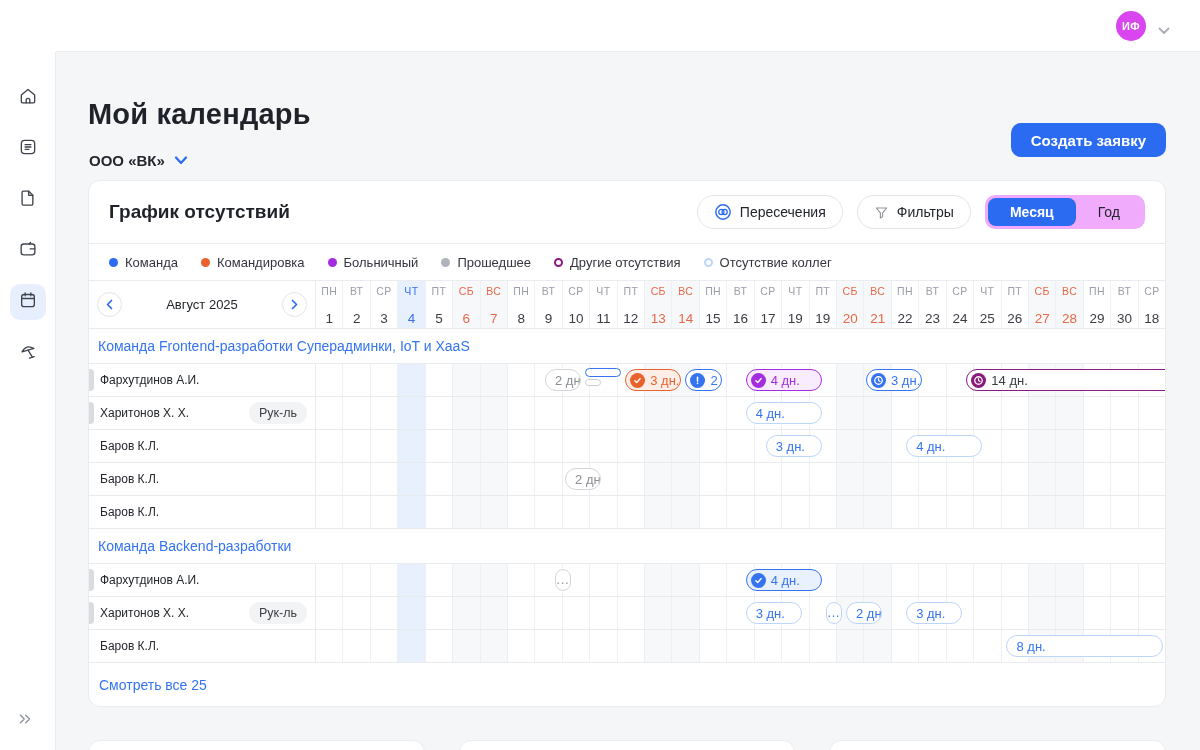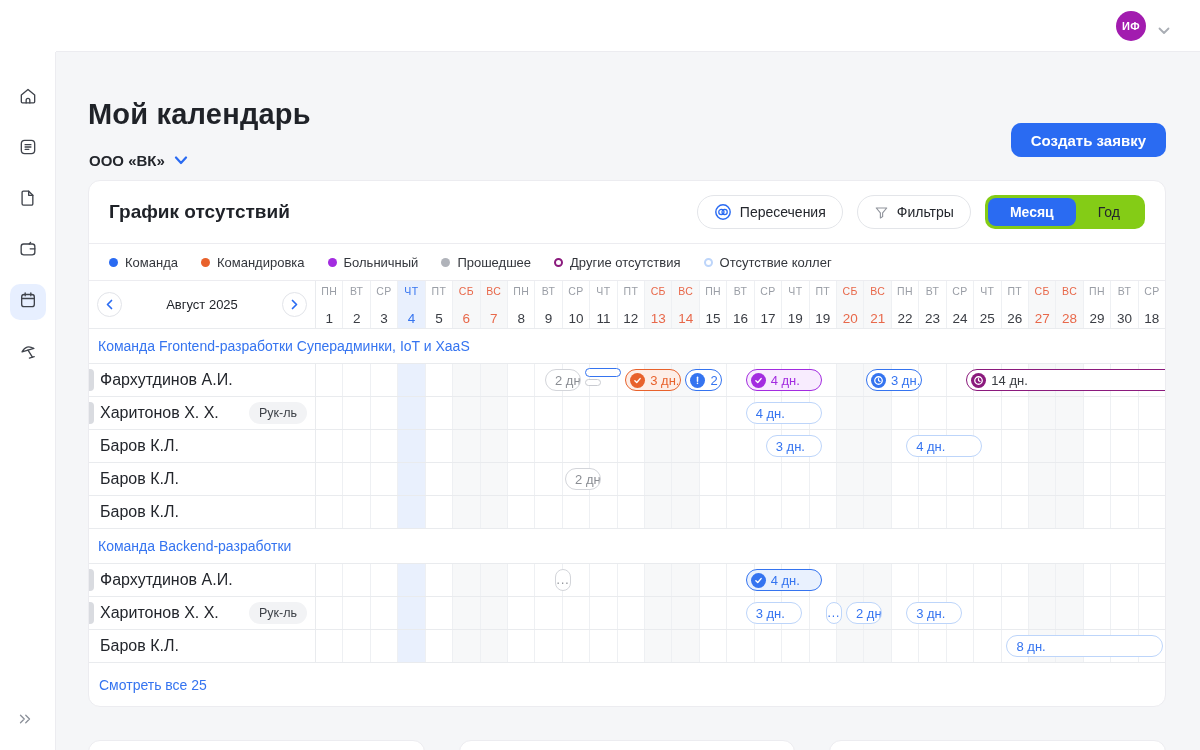--- a/index.html
+++ b/index.html
@@ -5,21 +5,21 @@
   * { margin:0; padding:0; box-sizing:border-box; }
   html,body { width:1200px; height:750px; overflow:hidden; }
   body { font-family:"Liberation Sans","DejaVu Sans",sans-serif; background:#f5f6f8; color:#23262c; position:relative; }
 
   
   .topbar { position:absolute; left:0; top:0; width:1200px; height:52px; background:#fff; z-index:5; }
   .topbar .divider { position:absolute; left:56px; right:0; bottom:0; height:1px; background:#ececf0; }
   .logo { position:absolute; left:13px; top:12px; width:28px; height:28px; border-radius:8px; background:#2f78ff; overflow:hidden; }
   .logo .lite { position:absolute; right:0; top:0; width:14px; height:14px; background:#53c1ff; border-bottom-left-radius:4px; }
   .logo .dot { position:absolute; left:6px; bottom:5px; width:9px; height:9px; background:#fff; border-radius:3px; }
-  .avatar { position:absolute; right:54px; top:11px; width:30px; height:30px; border-radius:50%; background:#a21caf; color:#fff; font-size:11px; font-weight:bold; display:flex; align-items:center; justify-content:center; letter-spacing:.3px; cursor:pointer; }
+  .avatar { position:absolute; right:54px; top:11px; width:30px; height:30px; border-radius:50%; background:#d946ef; color:#fff; font-size:11px; font-weight:bold; display:flex; align-items:center; justify-content:center; letter-spacing:.3px; cursor:pointer; }
   .avatar-chevron { position:absolute; right:30px; top:21px; }
 
   
   .sidebar { position:absolute; left:0; top:0; width:56px; height:750px; background:#fff; z-index:4; }
   .sidebar .edge { position:absolute; right:0; top:52px; bottom:0; width:1px; background:#ececf0; }
   .side-nav { position:absolute; top:80px; left:0; width:56px; display:flex; flex-direction:column; align-items:center; gap:15px; }
   .side-item { width:36px; height:36px; display:flex; align-items:center; justify-content:center; border-radius:10px; cursor:pointer; }
   .side-item.active { background:#e7efff; }
   .side-expand { position:absolute; bottom:18px; left:16px; cursor:pointer; }
 
@@ -29,21 +29,21 @@
   .company { position:absolute; left:33px; top:100px; display:flex; align-items:center; gap:9px; cursor:pointer; }
   .company span { font-size:15px; font-weight:bold; color:#23262c; }
   .create-btn { position:absolute; right:34px; top:48px; height:34px; padding:0 20px; background:#2a6bf2; color:#fff; font-size:15px; font-weight:bold; border:none; border-radius:10px; cursor:pointer; font-family:inherit;margin-top:23px; }
 
   
   .panel { position:absolute; left:32px; top:128px; width:1078px; background:#fff; border:1px solid #ececf0; border-radius:12px; overflow:hidden; }
   .panel-head { height:62px; display:flex; align-items:center; padding:0 20px; }
   .panel-title { font-size:19px; font-weight:bold; color:#1f2228; flex:1; }
   .pill-btn { height:34px; display:flex; align-items:center; gap:8px; padding:0 16px; background:#fff; border:1px solid #e3e5e9; border-radius:17px; font-size:14px; color:#23262c; cursor:pointer; font-family:inherit; }
   .pill-btn + .pill-btn { margin-left:14px; }
-  .toggle { margin-left:14px; height:34px; background:#84cc16; border-radius:10px; display:flex; align-items:center; padding:3px; }
+  .toggle { margin-left:14px; height:34px; background:#f0abfc; border-radius:10px; display:flex; align-items:center; padding:3px; }
   .toggle .seg { height:28px; display:flex; align-items:center; padding:0 22px; font-size:14px; border-radius:8px; cursor:pointer; color:#23262c; }
   .toggle .seg.active { background:#2a6bf2; color:#fff; font-weight:bold; }
 
   .legend { height:37px; border-top:1px solid #ececf0; display:flex; align-items:center; gap:23px; padding:0 20px; }
   .legend-item { display:flex; align-items:center; gap:7px; font-size:13px; color:#33363c; cursor:pointer; }
   .ldot { width:9px; height:9px; border-radius:50%; }
   .ldot.outline { background:#fff !important; border:2px solid; width:9px; height:9px; }
 
   
   .cal-head { height:49px; border-top:1px solid #ececf0; border-bottom:1px solid #e9ebee; display:flex; }
@@ -59,21 +59,21 @@
   .day-head-cell .num { font-size:13.5px; color:#3a3d44; }
   .day-head-cell.weekend .wd, .day-head-cell.weekend .num { color:#e8684a; }
   .day-head-cell.today .wd, .day-head-cell.today .num { color:#3574f0; }
   .day-head-cell.today { background:#f4f8ff; }
 
   .team-row { height:35px; display:flex; align-items:center; padding:0 9px; border-bottom:1px solid #e9ebee; }
   .team-link { font-size:14px; color:#3574f0; cursor:pointer; white-space:nowrap; }
 
   .emp-row { height:33px; display:flex; position:relative; border-bottom:1px solid #e9ebee; }
   .emp-row .name-col { display:flex; align-items:center; padding:0 8px 0 11px; }
-  .emp-name { font-size:16px; color:#23262c; flex:1; white-space:nowrap; overflow:hidden; }
+  .emp-name { font-size:12px; color:#23262c; flex:1; white-space:nowrap; overflow:hidden; }
   .role-badge { background:#f2f3f5; border-radius:13px; padding:4px 10px; font-size:12.5px; color:#3c4047; white-space:nowrap; }
   .handle { position:absolute; left:0; top:5px; width:5px; height:22px; background:#d9dbe0; border-radius:0 4px 4px 0; z-index:2; }
   .dcell.weekend { background:#f7f8f9; }
   .dcell.today { background:#e9f0fd; }
 
   .bars { position:absolute; left:227px; right:0; top:0; bottom:0; overflow:hidden; }
   .bar { position:absolute; top:5px; height:22px; border-radius:11px; display:flex; align-items:center; gap:5px; font-size:13px; background:#fff; cursor:pointer; padding-left:9px; white-space:nowrap; overflow:hidden; }
   .bar .bicon { width:15px; height:15px; border-radius:50%; flex:0 0 15px; display:flex; align-items:center; justify-content:center; margin-left:-5px; }
   .b-past { border:1px solid #d3d5da; color:#8a8d93; }
   .b-trip { border:1.5px solid #e8622c; background:#fdeee7; color:#e8622c; }

